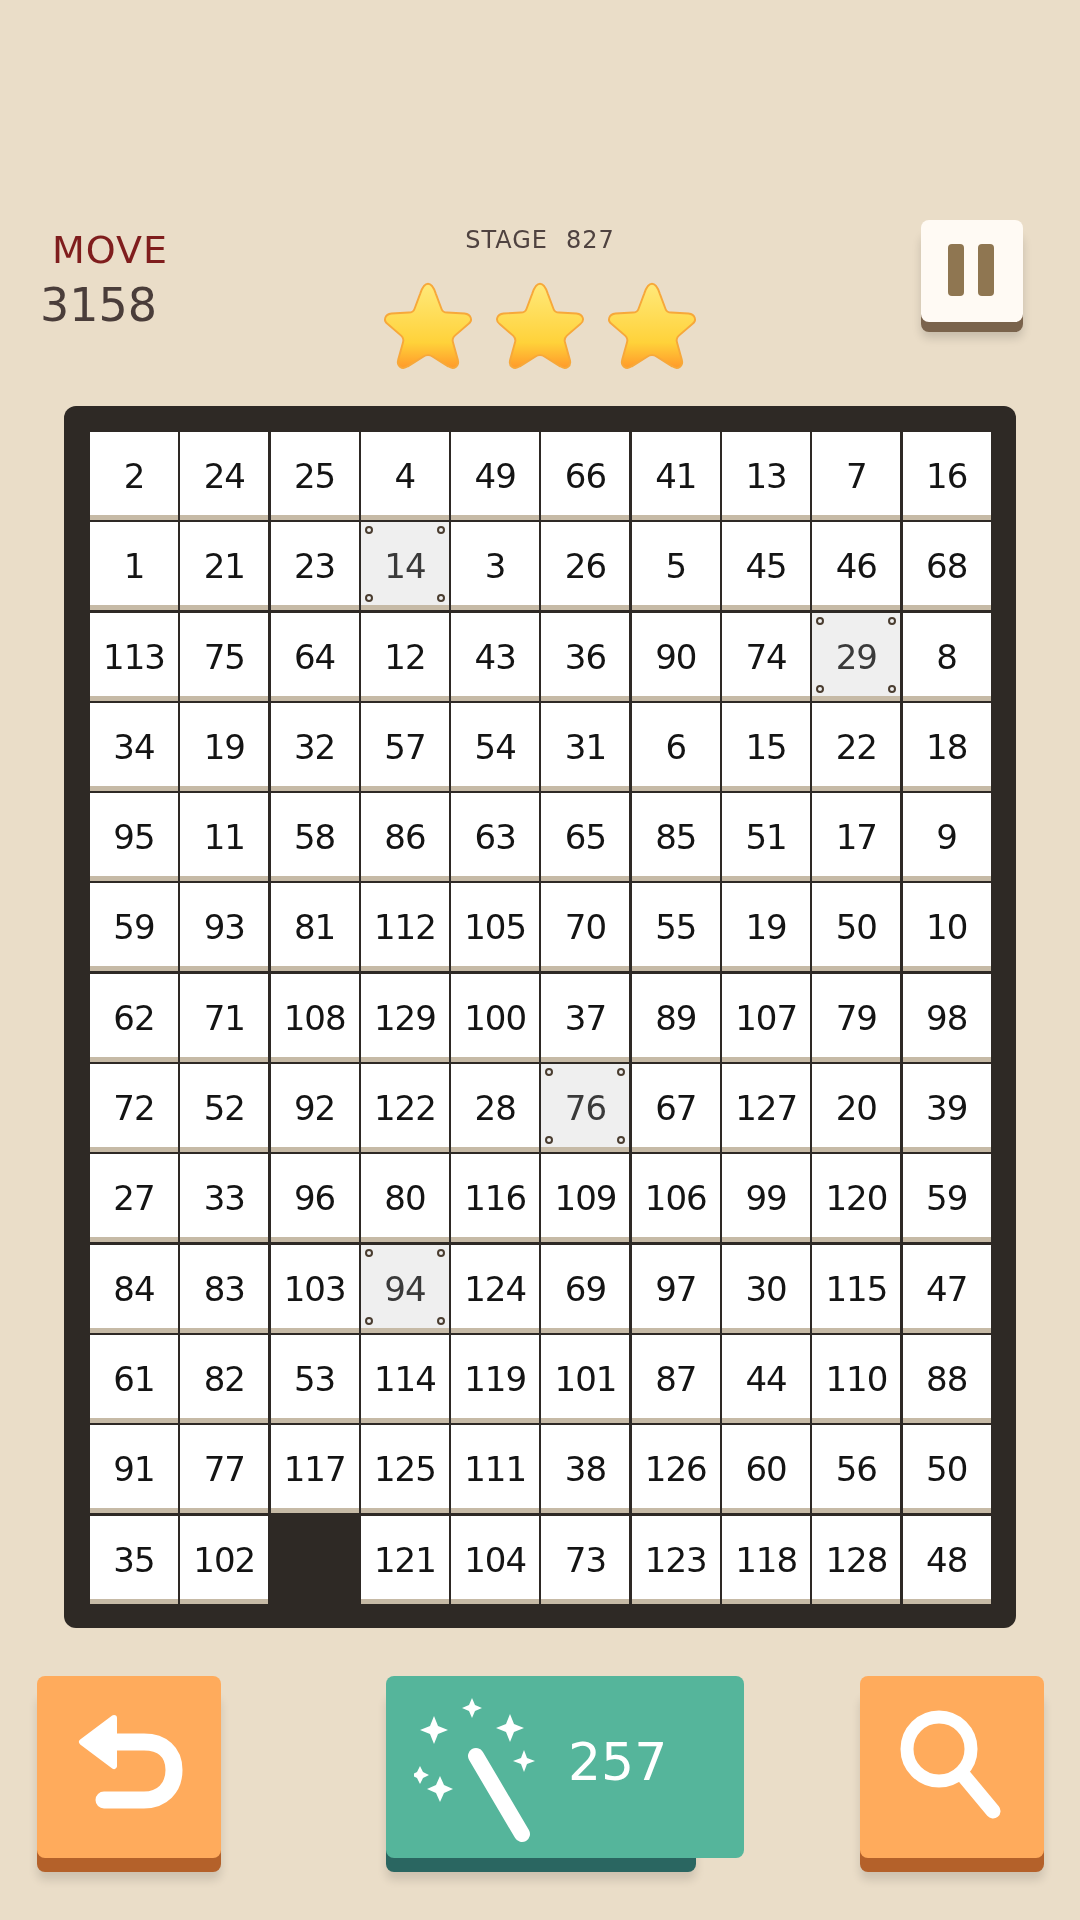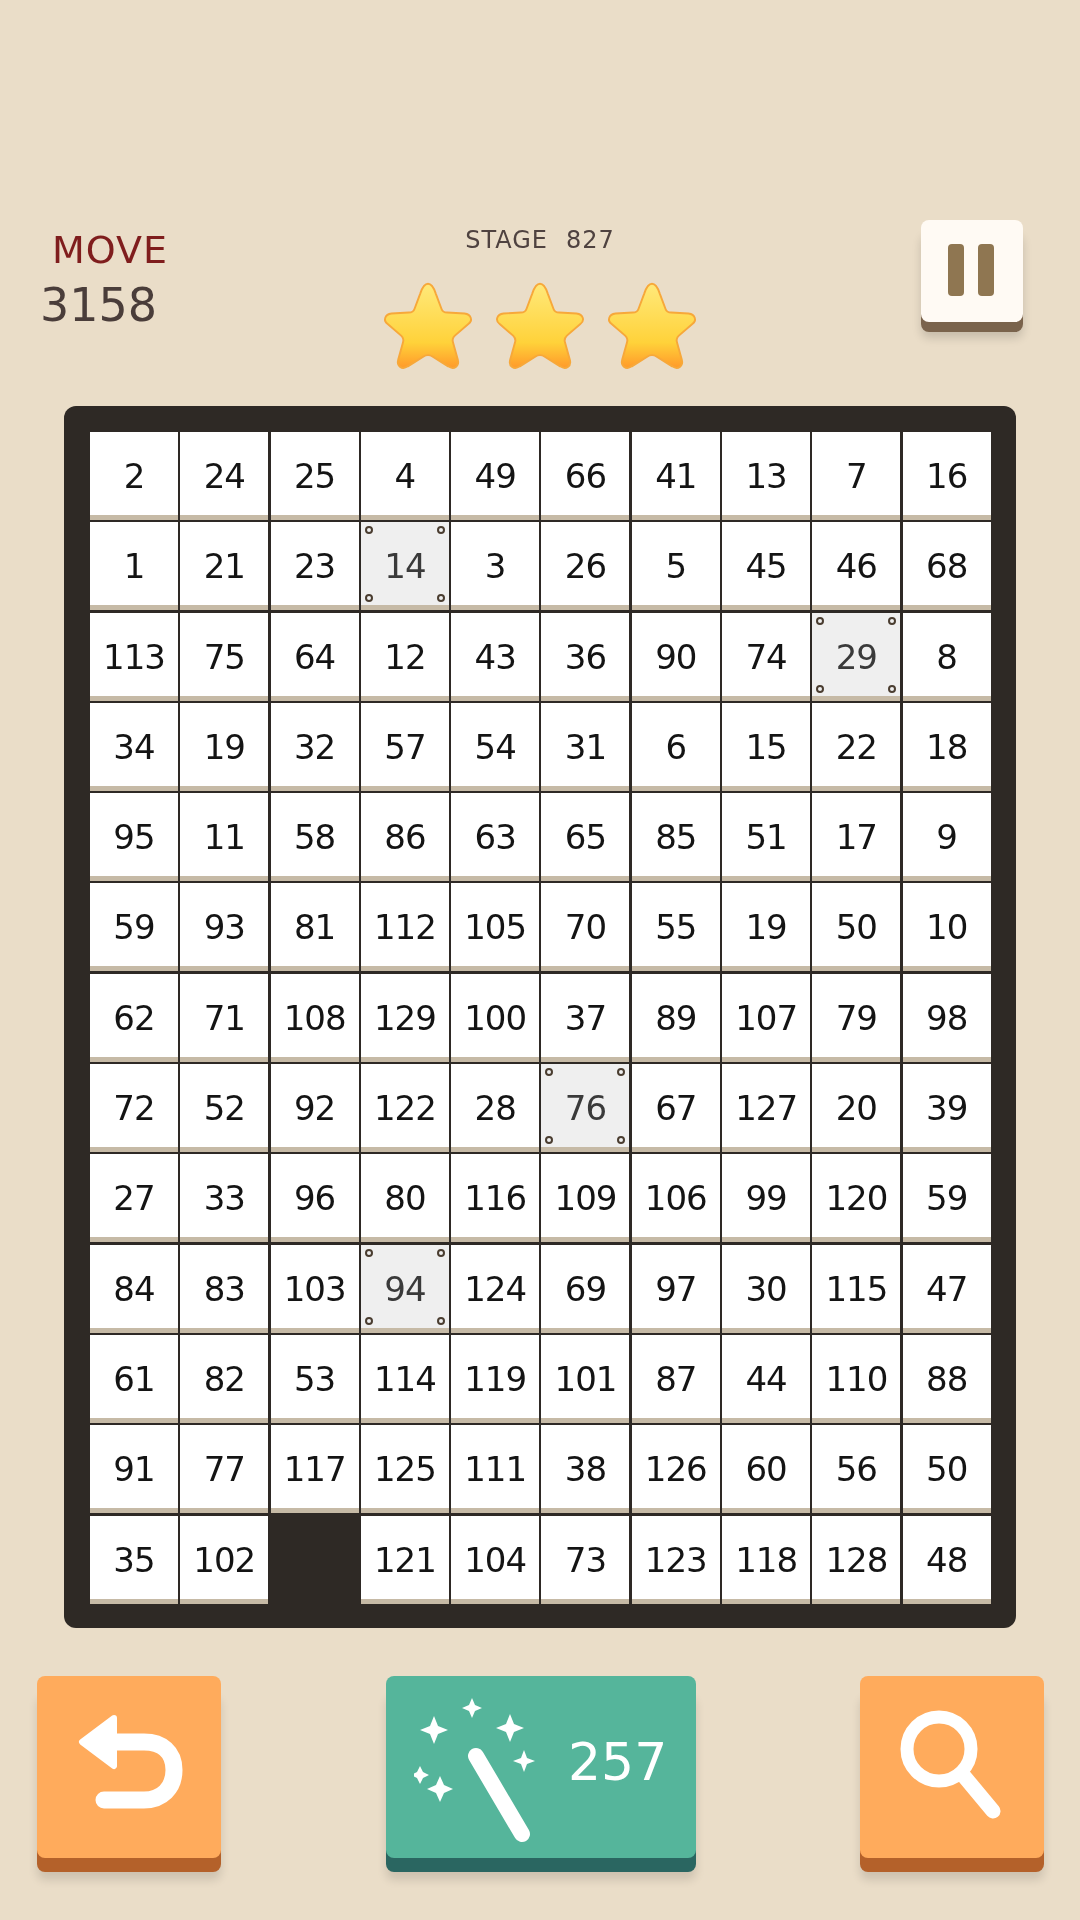--- a/index.html
+++ b/index.html
@@ -81,21 +81,21 @@
     }
     .btn .base { position: absolute; left: 0; top: 14px; border-radius: 8px; box-shadow: 0 8px 10px rgba(0,0,0,0.12); }
     .btn .face { position: absolute; left: 0; top: 0; border-radius: 8px; display: flex; align-items: center; justify-content: center; }
     .btn-undo { left: 37px; width: 184px; height: 196px; }
     .btn-undo .base, .btn-undo .face { width: 184px; height: 182px; }
     .btn-undo .base { background: #b4612a; }
     .btn-undo .face { background: #ffab5c; }
     .btn-hint { left: 386px; width: 310px; height: 196px; }
     .btn-hint .base, .btn-hint .face { width: 310px; height: 182px; }
     .btn-hint .base { background: #2a6661; }
-    .btn-hint .face { background: #55b59b; justify-content: flex-start; }
+    .btn-hint .face { background: #55b59b; justify-content: flex-start; padding-left: 48px; }
     .btn-hint .count { color: #ffffff; font-size: 52px; position: absolute; left: 182px; top: 56px; }
     .btn-search { left: 860px; width: 184px; height: 196px; }
     .btn-search .base, .btn-search .face { width: 184px; height: 182px; }
     .btn-search .base { background: #b4612a; }
     .btn-search .face { background: #ffab5c; }
   </style>
 </head>
 <body>
 
 <div class="move-label">MOVE</div>

